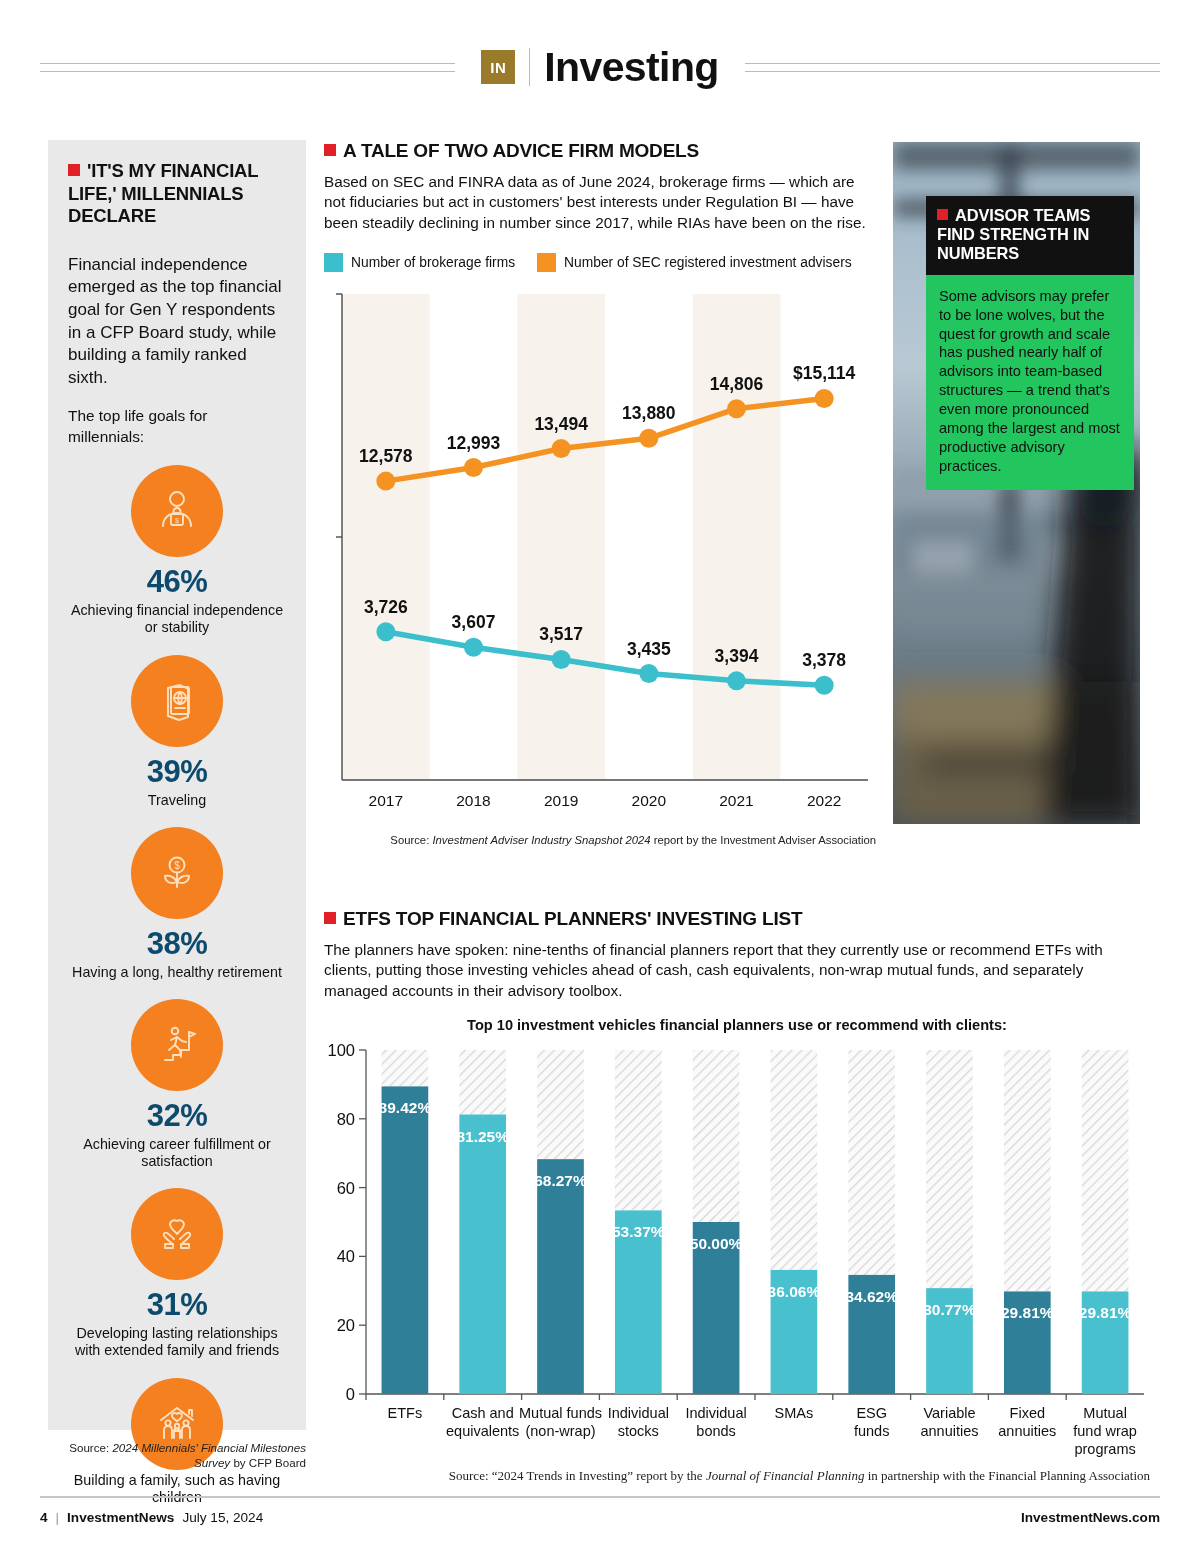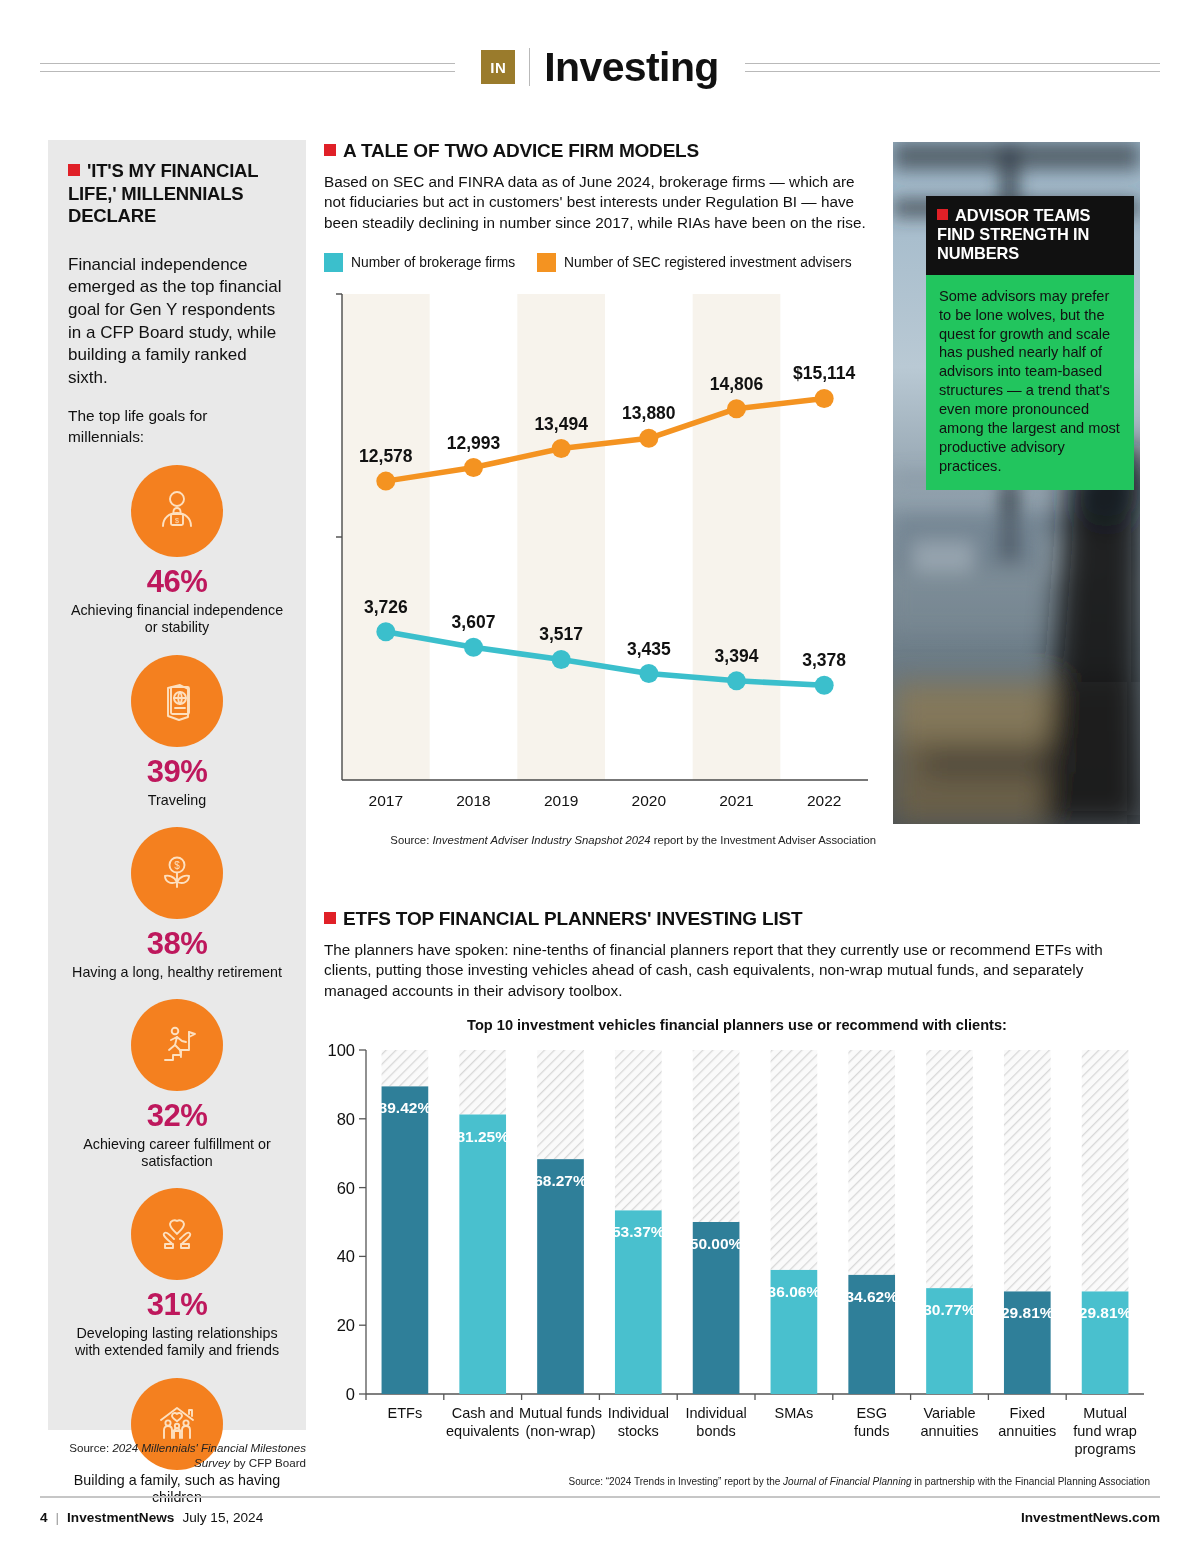--- a/index.html
+++ b/index.html
@@ -37,21 +37,21 @@
         margin-right: 7px; vertical-align: 1px; }
   .sb-head { font-size: 18.5px; font-weight: bold; line-height: 1.22; letter-spacing: -.2px; }
   .sb-body { font-size: 17px; line-height: 1.33; margin-top: 26px; }
   .sb-sub  { font-size: 15.4px; line-height: 1.33; margin-top: 17px; }
 
   .goal { margin-top: 18px; text-align: center; }
   .goal-circle {
     width: 92px; height: 92px; border-radius: 50%; background: #f4801f;
     margin: 0 auto; display: flex; align-items: center; justify-content: center;
   }
-  .goal-pct { font-size: 31px; font-weight: bold; color: #be185d; margin-top: 7px; letter-spacing: -.5px;}
+  .goal-pct { font-size: 31px; font-weight: bold; color: #0c4a6e; margin-top: 7px; letter-spacing: -.5px;}
   .goal-label { font-size: 14.3px; line-height: 1.2; margin-top: 2px; }
 
   .sb-source {
     position: absolute; left: 48px; top: 1440px; width: 258px;
     font-size: 11.6px; line-height: 1.3; text-align: right; color: #222;
   }
   .sb-source i { font-style: italic; }
 
   
   .sec-head { font-size: 19px; font-weight: bold; letter-spacing: -.2px; }
@@ -84,21 +84,21 @@
   .callout-head .sq { background:#e02027; width:11px; height:11px; }
   .callout-body {
     background: #22c55e; padding: 12px 13px 14px 13px;
     font-size: 14.6px; line-height: 1.3;
   }
 
   
   .bc-wrap { position: absolute; left: 324px; top: 908px; width: 826px; }
   .bc-title { text-align: center; font-size: 14.6px; font-weight: bold; margin-top: 16px; }
   .bc-box { position: relative; margin-top: 9px; width: 826px; height: 420px; }
-  .bc-src { font-size: 10px; margin-top: 14px; text-align: right; color: #222; }
+  .bc-src { font-size: 13px; margin-top: 6px; text-align: right; color: #222; font-family: Liberation Serif, serif; }
   .bc-src i { font-style: italic; }
 
   
   .foot-rule { position: absolute; left: 40px; top: 1496px; width: 1120px; height: 2px; background: #c6c6c6; }
   .footer {
     position: absolute; left: 40px; top: 1510px; width: 1120px;
     display: flex; justify-content: space-between; align-items: baseline;
     font-size: 13.6px;
   }
   .footer .left { display: flex; align-items: baseline; gap: 8px; }

